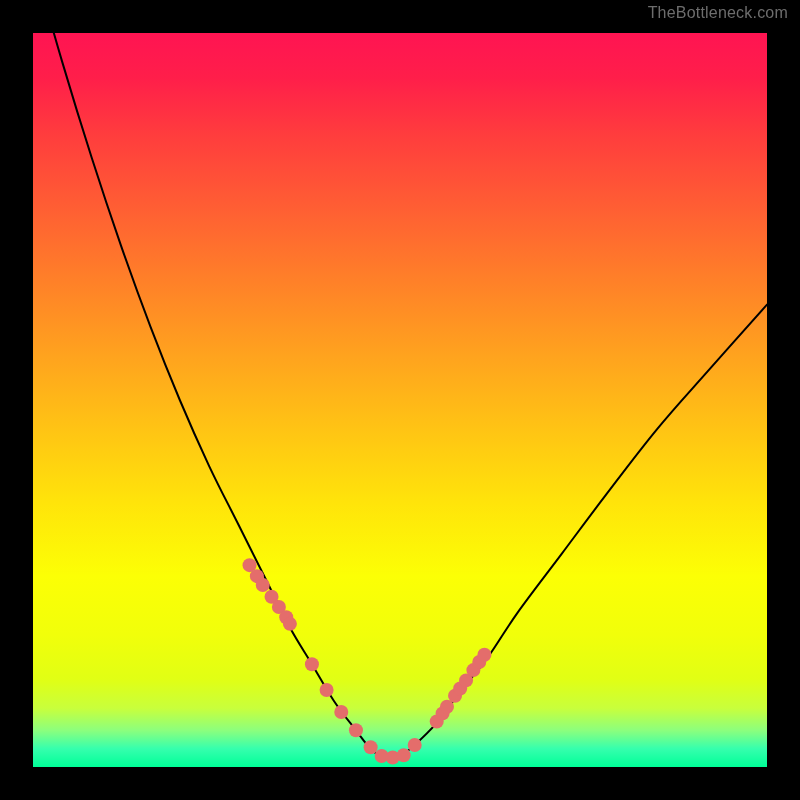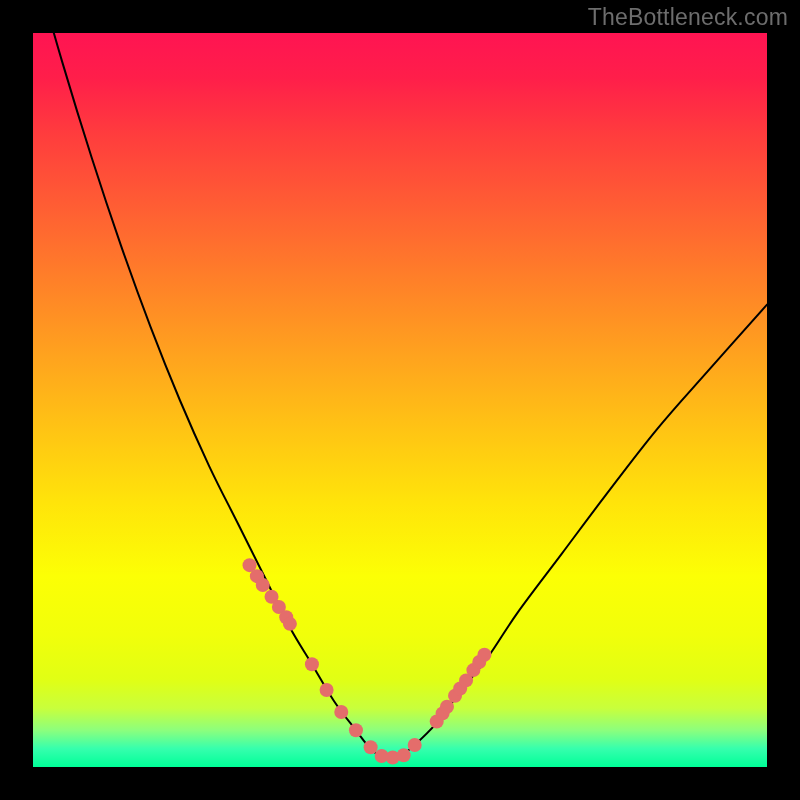--- a/index.html
+++ b/index.html
@@ -43,21 +43,21 @@
       #36ffad 97.5%,
       #00ff98 100%
     );
     overflow: hidden;
   }
   .watermark {
     position: absolute;
     top: 4px;
     right: 12px;
     color: #6d6d6d;
-    font-size: 23px;
+    font-size: 16px;
     font-weight: 500;
     letter-spacing: 0.2px;
   }
   svg.curve {
     position: absolute;
     top: 0;
     left: 0;
     width: 734px;
     height: 734px;
   }

